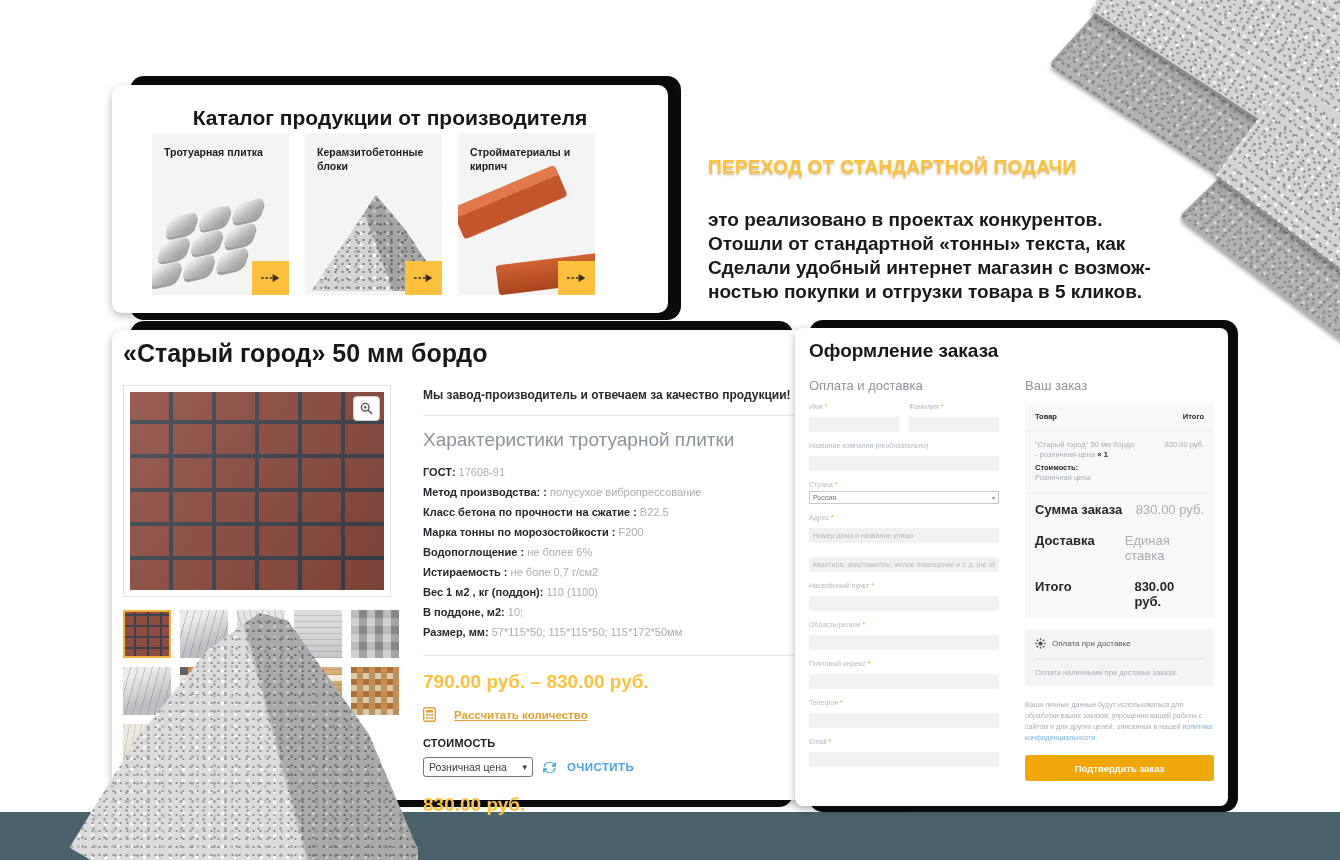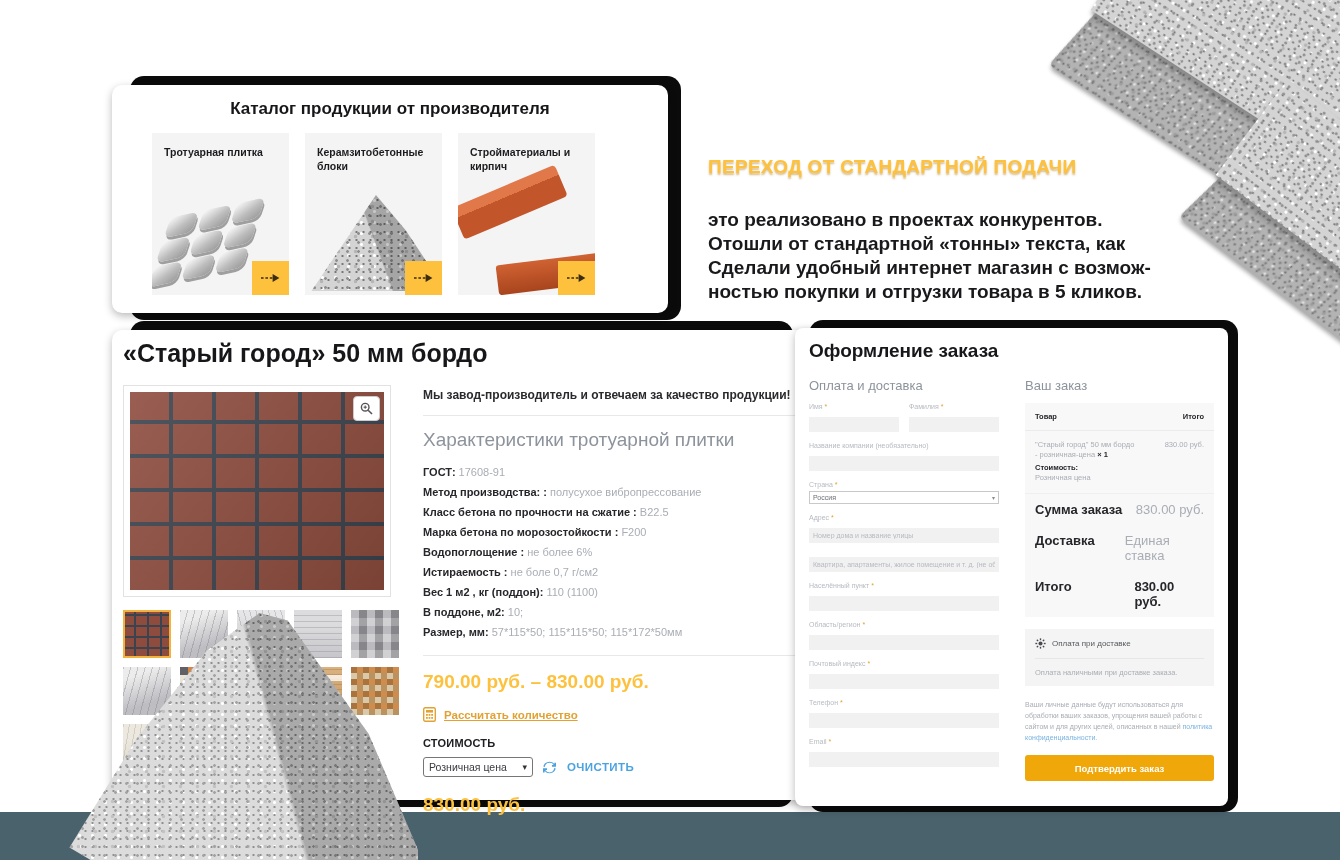--- a/index.html
+++ b/index.html
@@ -45,21 +45,21 @@
   
   .bottom-band { position:absolute; left:0; right:0; top:812px; bottom:0; background:#4a626c; z-index:0; }
 
   
   .shadow { position:absolute; background:#0b0b0b; border-radius:14px; z-index:2; }
   .window { position:absolute; background:#ffffff; border-radius:10px; z-index:3;
     box-shadow:0 3px 8px rgba(0,0,0,.28); }
 
   
   .catalog { left:112px; top:85px; width:556px; height:228px; }
-  .catalog-title { margin:0; padding-top:14px; text-align:center; font-size:17px; font-weight:bold; color:#17171a; }
+  .catalog-title { margin:7px; padding-top:14px; text-align:center; font-size:21px; font-weight:bold; color:#17171a; }
   .cards { position:absolute; left:40px; top:48px; display:flex; gap:16px; }
   .card { position:relative; width:137px; height:162px; background:#f4f4f5; overflow:hidden; }
   .card-label { padding:13px 10px 0 12px; font-size:10.5px; font-weight:bold; color:#1c1c1f; line-height:1.3; }
   .img-area { position:absolute; left:0; right:0; bottom:0; height:104px; }
   .arrow-btn { position:absolute; right:0; bottom:0; width:37px; height:34px; background:#fdc13d;
     border:none; display:flex; align-items:center; justify-content:center; cursor:pointer; padding:0; z-index:2; }
 
   .stones { position:absolute; left:6px; bottom:10px; transform:rotate(-12deg) skewX(-30deg) scaleY(.75);
     display:grid; grid-template-columns:repeat(3,29px); grid-auto-rows:25px; gap:5px; }
   .stone { background:linear-gradient(140deg,#f0f0f0 10%,#bdbdbd 55%,#989898);
@@ -122,21 +122,21 @@
   .t-pale { background-image:repeating-linear-gradient(100deg, rgba(140,130,110,.25) 0 1px, transparent 1px 6px),
     linear-gradient(170deg,#ece8df 30%,#d8d1c3); }
 
   .pinfo { flex:1; padding-top:3px; }
   .quality { font-size:12px; font-weight:bold; color:#2a2a2e; }
   .divider { border-top:1px solid #e8e8e8; margin:13px 0; }
   .specs-title { font-size:19px; color:#8d939c; font-weight:400; margin:0 0 11px; }
   .spec { font-size:11px; line-height:20px; color:#a9adb4; }
   .spec b { color:#26262b; }
   .price-range { font-size:19px; font-weight:bold; color:#fdc13d; margin:15px 0 14px; }
-  .calc-row { display:flex; align-items:center; gap:8px; margin-bottom:15px; }
+  .calc-row { display:flex; align-items:center; gap:18px; margin-bottom:15px; }
   .calc-link { font-size:11.5px; font-weight:bold; color:#e2a233; text-decoration:underline; cursor:pointer; }
   .cost-label { font-size:11px; font-weight:bold; color:#202024; margin-bottom:8px; letter-spacing:.2px; }
   .select-row { display:flex; align-items:center; gap:10px; }
   .cost-select { width:110px; height:20px; border:1px solid #767676; border-radius:3px; background:#fff;
     font-size:10.5px; color:#3a3a40; display:flex; align-items:center; justify-content:space-between;
     padding:0 5px; cursor:pointer; }
   .cost-select .chev { font-size:9px; color:#333; }
   .clear-link { font-size:11.5px; color:#4aa3e0; font-weight:bold; letter-spacing:.4px;
     display:flex; gap:11px; align-items:flex-start; cursor:pointer; }
   .final-price { font-size:19px; font-weight:bold; color:#fdc13d; margin-top:17px; }
@@ -294,21 +294,21 @@
           </div>
       </div>
       <div class="pinfo">
         <div class="quality">Мы завод-производитель и отвечаем за качество продукции!</div>
         <div class="divider"></div>
         <h3 class="specs-title">Характеристики тротуарной плитки</h3>
         <div id="specs-list">
             <div class="spec"><b>ГОСТ:</b><span> 17608-91</span></div>
             <div class="spec"><b>Метод производства: :</b><span> полусухое вибропрессование</span></div>
             <div class="spec"><b>Класс бетона по прочности на сжатие :</b><span> В22.5</span></div>
-            <div class="spec"><b>Марка бетона по морозостойкости :</b><span> F200</span></div>
+            <div class="spec"><b>Марка тонны по морозостойкости :</b><span> F200</span></div>
             <div class="spec"><b>Водопоглощение :</b><span> не более 6%</span></div>
             <div class="spec"><b>Истираемость :</b><span> не боле 0,7 г/см2</span></div>
             <div class="spec"><b>Вес 1 м2 , кг (поддон):</b><span> 110 (1100)</span></div>
             <div class="spec"><b>В поддоне, м2:</b><span> 10;</span></div>
             <div class="spec"><b>Размер, мм:</b><span> 57*115*50; 115*115*50; 115*172*50мм</span></div>
           </div>
         <div class="divider"></div>
         <div class="price-range">790.00 руб. – 830.00 руб.</div>
         <div class="calc-row">
           <svg width="13" height="15" viewBox="0 0 13 15">

